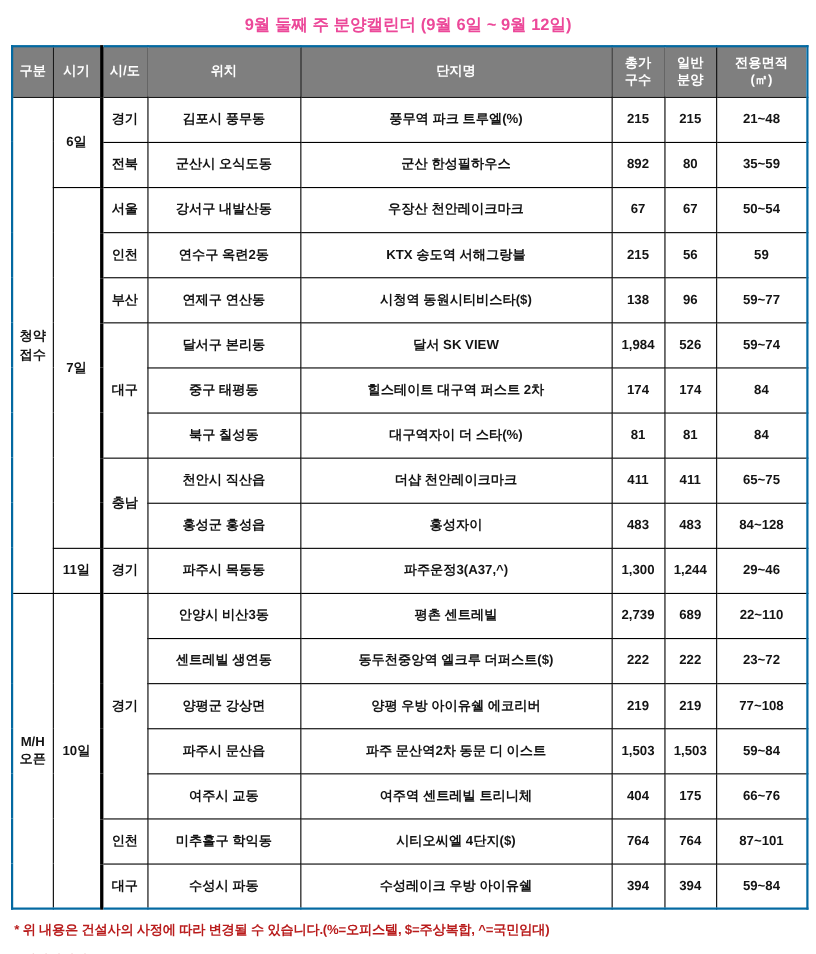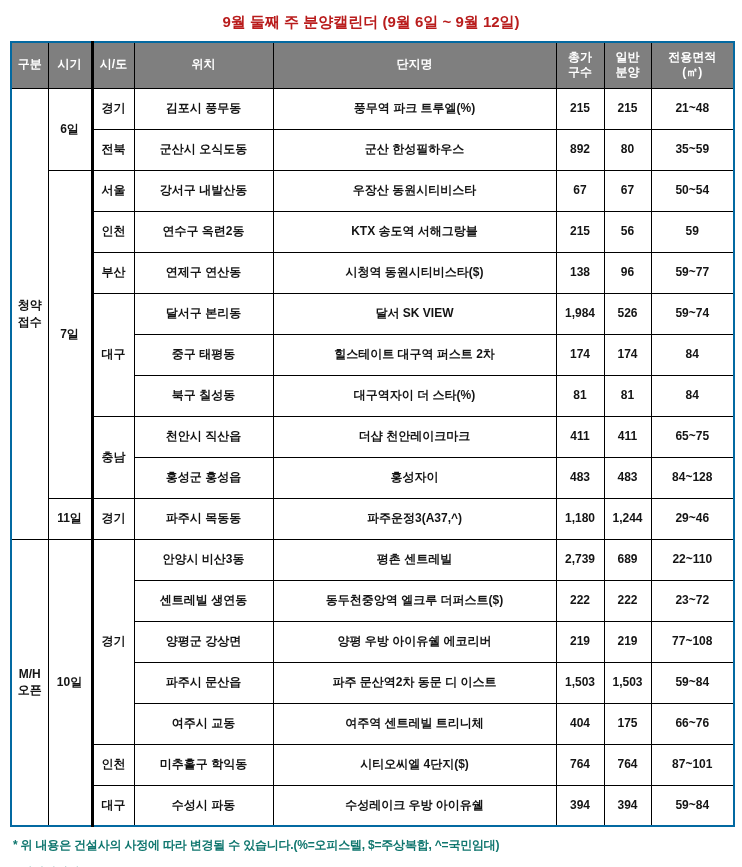--- a/index.html
+++ b/index.html
@@ -16,21 +16,21 @@
     background: #ffffff;
     overflow: hidden;
   }
   .title {
     margin: 0;
     padding-top: 13px;
     padding-bottom: 9px;
     text-align: center;
     font-size: 15px;
     font-weight: bold;
-    color: #b91c1c;
+    color: #ec4899;
   }
   table.calendar {
     border-collapse: collapse;
     table-layout: fixed;
     margin-left: 10px;
     width: 723px;
     border: 2px solid #0369a1;
   }
   col.c-category     { width: 37px; }
   col.c-date         { width: 44px; }
@@ -66,21 +66,21 @@
   }
   
   th.col-region, td.col-region { border-left: 3px solid #000000; text-align: center; }
   .footnotes {
     margin: 10px 0 0 13px;
   }
   .footnote {
     margin: 0 0 10px 0;
     font-size: 12px;
     font-weight: bold;
-    color: #0f766e;
+    color: #b91c1c;
     letter-spacing: -0.2px;
   }
 </style>
 </head>
 <body>
 
 <div class="page">
 
   <h1 class="title">9월 둘째 주 분양캘린더 (9월 6일 ~ 9월 12일)</h1>
 
@@ -127,21 +127,21 @@
           <td class="col-location">군산시 오식도동</td>
           <td class="col-complex">군산 한성필하우스</td>
           <td class="col-total_units">892</td>
           <td class="col-general_sale">80</td>
           <td class="col-area_sqm">35~59</td>
         </tr>
         <tr>
           <td class="col-date" rowspan="8">7일</td>
           <td class="col-region">서울</td>
           <td class="col-location">강서구 내발산동</td>
-          <td class="col-complex">우장산 동원시티비스타</td>
+          <td class="col-complex">우장산 천안레이크마크</td>
           <td class="col-total_units">67</td>
           <td class="col-general_sale">67</td>
           <td class="col-area_sqm">50~54</td>
         </tr>
         <tr>
           <td class="col-region">인천</td>
           <td class="col-location">연수구 옥련2동</td>
           <td class="col-complex">KTX 송도역 서해그랑블</td>
           <td class="col-total_units">215</td>
           <td class="col-general_sale">56</td>
@@ -190,21 +190,21 @@
           <td class="col-complex">홍성자이</td>
           <td class="col-total_units">483</td>
           <td class="col-general_sale">483</td>
           <td class="col-area_sqm">84~128</td>
         </tr>
         <tr>
           <td class="col-date">11일</td>
           <td class="col-region">경기</td>
           <td class="col-location">파주시 목동동</td>
           <td class="col-complex">파주운정3(A37,^)</td>
-          <td class="col-total_units">1,180</td>
+          <td class="col-total_units">1,300</td>
           <td class="col-general_sale">1,244</td>
           <td class="col-area_sqm">29~46</td>
         </tr>
         <tr>
           <td class="col-category" rowspan="7">M/H
 오픈</td>
           <td class="col-date" rowspan="7">10일</td>
           <td class="col-region" rowspan="5">경기</td>
           <td class="col-location">안양시 비산3동</td>
           <td class="col-complex">평촌 센트레빌</td>

